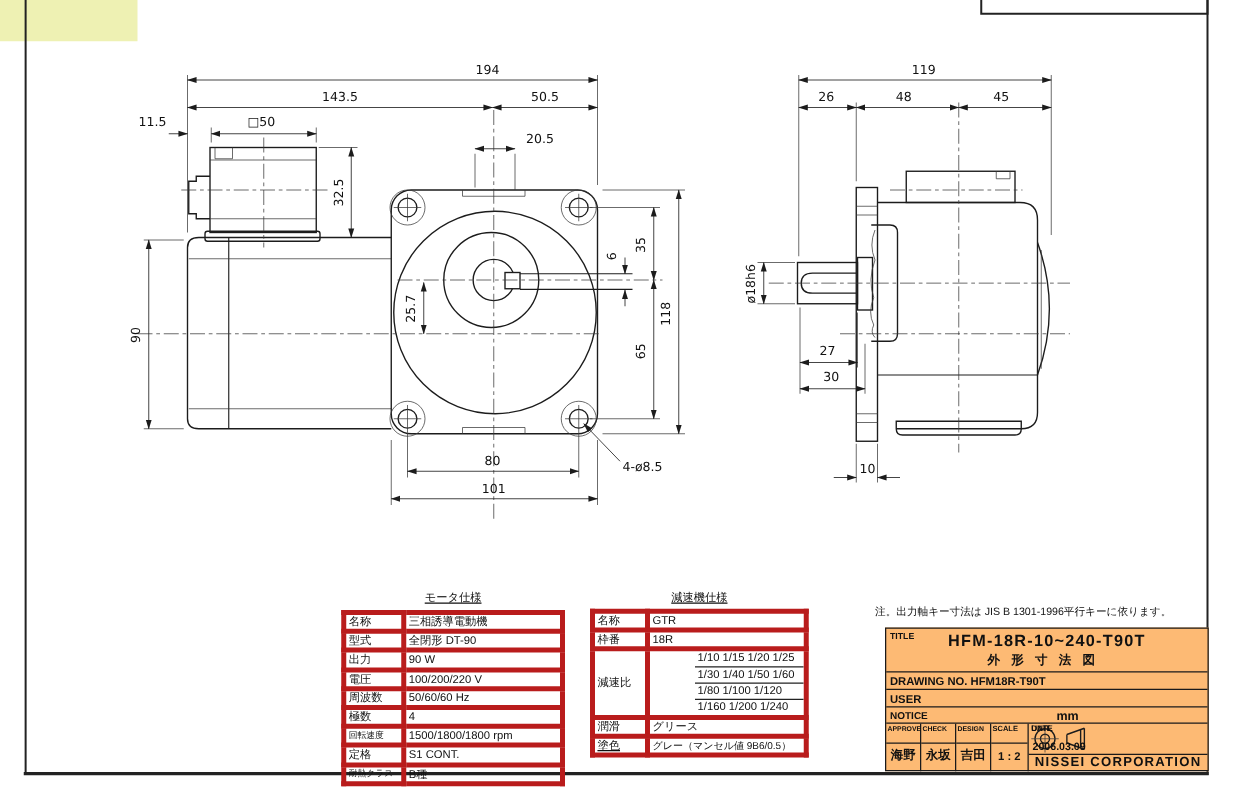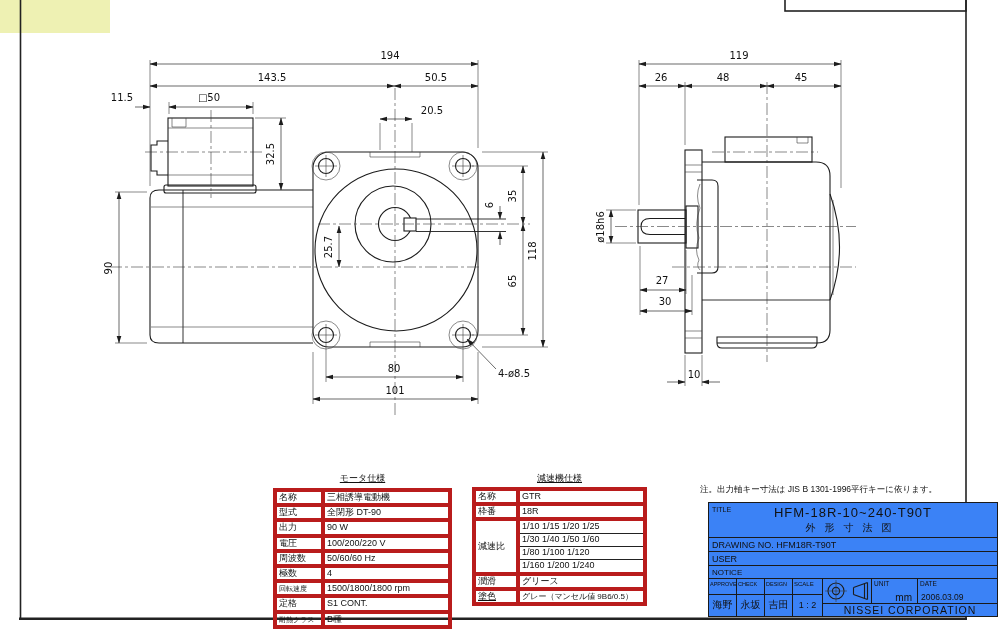--- a/index.html
+++ b/index.html
@@ -15,38 +15,38 @@
   .dim{font:10px "DejaVu Sans","Liberation Sans",sans-serif;fill:#111;}
   .b1{fill:none;stroke:#222;stroke-width:1.6;}
   .b2{fill:none;stroke:#222;stroke-width:2.6;}
   
   .tbl-title{position:absolute;text-align:center;font-size:9px;}
   .tbl-title span{text-decoration:underline;}
   table.spec{position:absolute;border-collapse:collapse;table-layout:fixed;font-size:9px;}
   table.spec td{border:4px solid #b91c1c;padding:0 2px;height:11.2px;line-height:11px;white-space:nowrap;overflow:hidden;}
   table.spec td.lab{width:40px;}
   table.spec td.small{font-size:7px;}
-  .ratio-line{height:11.9px;line-height:11.9px;border-bottom:1px solid #222;padding:0 2px;white-space:nowrap;}
+  .ratio-line{height:11.9px;line-height:11.9px;border-bottom:1px solid #222;padding:0 2px;white-space:nowrap;margin-left:36px;}
   .ratio-line:last-child{border-bottom:none;}
   td.ratio-cell{padding:0 !important;}
   
-  .tblock{position:absolute;left:708px;top:502px;width:290px;height:115px;border:1.5px solid #1a1a1a;background:#3b82f6;box-sizing:border-box;}
+  .tblock{position:absolute;left:708px;top:502px;width:259px;height:115px;border:1.5px solid #1a1a1a;background:#fdba74;box-sizing:border-box;font-weight:bold;}
   .tb-row{box-sizing:border-box;border-bottom:1px solid #1a1a1a;position:relative;}
   .tb-title{height:33px;}
   .tb-title .mini{position:absolute;left:3px;top:1px;font-size:7px;}
   .tb-title .l1{text-align:center;font-size:13px;letter-spacing:1px;margin-top:2px;}
   .tb-title .l2{text-align:center;font-size:10px;letter-spacing:9px;margin-top:1px;}
   .tb-line{height:14px;font-size:9px;line-height:14px;padding-left:3px;}
   .tb-notice{height:13px;font-size:8px;line-height:13px;padding-left:3px;}
   .tb-bottom{height:38px;display:flex;border-bottom:none;}
   .sign-col{width:28px;border-right:1px solid #1a1a1a;display:flex;flex-direction:column;box-sizing:border-box;}
   .sign-col .lab{height:16px;font-size:5.5px;line-height:8px;padding:1px 0 0 1px;border-bottom:1px solid #1a1a1a;box-sizing:border-box;}
   .sign-col .val{flex:1;text-align:center;font-size:10px;line-height:20px;}
   .tb-right{flex:1;display:flex;flex-direction:column;}
-  .tb-right-top{height:25px;display:flex;border-bottom:1px solid #1a1a1a;box-sizing:border-box;}
+  .tb-right-top{height:25px;display:flex;border-bottom:1px solid #1a1a1a;box-sizing:border-box;flex-direction:column;}
   .proj-cell{width:49px;border-right:1px solid #1a1a1a;box-sizing:border-box;position:relative;}
   .unit-cell{width:46px;border-right:1px solid #1a1a1a;box-sizing:border-box;position:relative;font-size:6.5px;}
   .unit-cell .uv{position:absolute;right:5px;bottom:0;font-size:10px;}
   .date-cell{flex:1;position:relative;font-size:6.5px;}
   .date-cell .dv{position:absolute;left:3px;bottom:1px;font-size:8.5px;}
   .cell-lab{position:absolute;left:2px;top:1px;}
   .company-row{flex:1;text-align:center;font-size:10.5px;line-height:13px;letter-spacing:1px;}
   .note{position:absolute;left:700px;top:484px;width:268px;font-size:8.5px;white-space:nowrap;}
 </style>
 </head>

